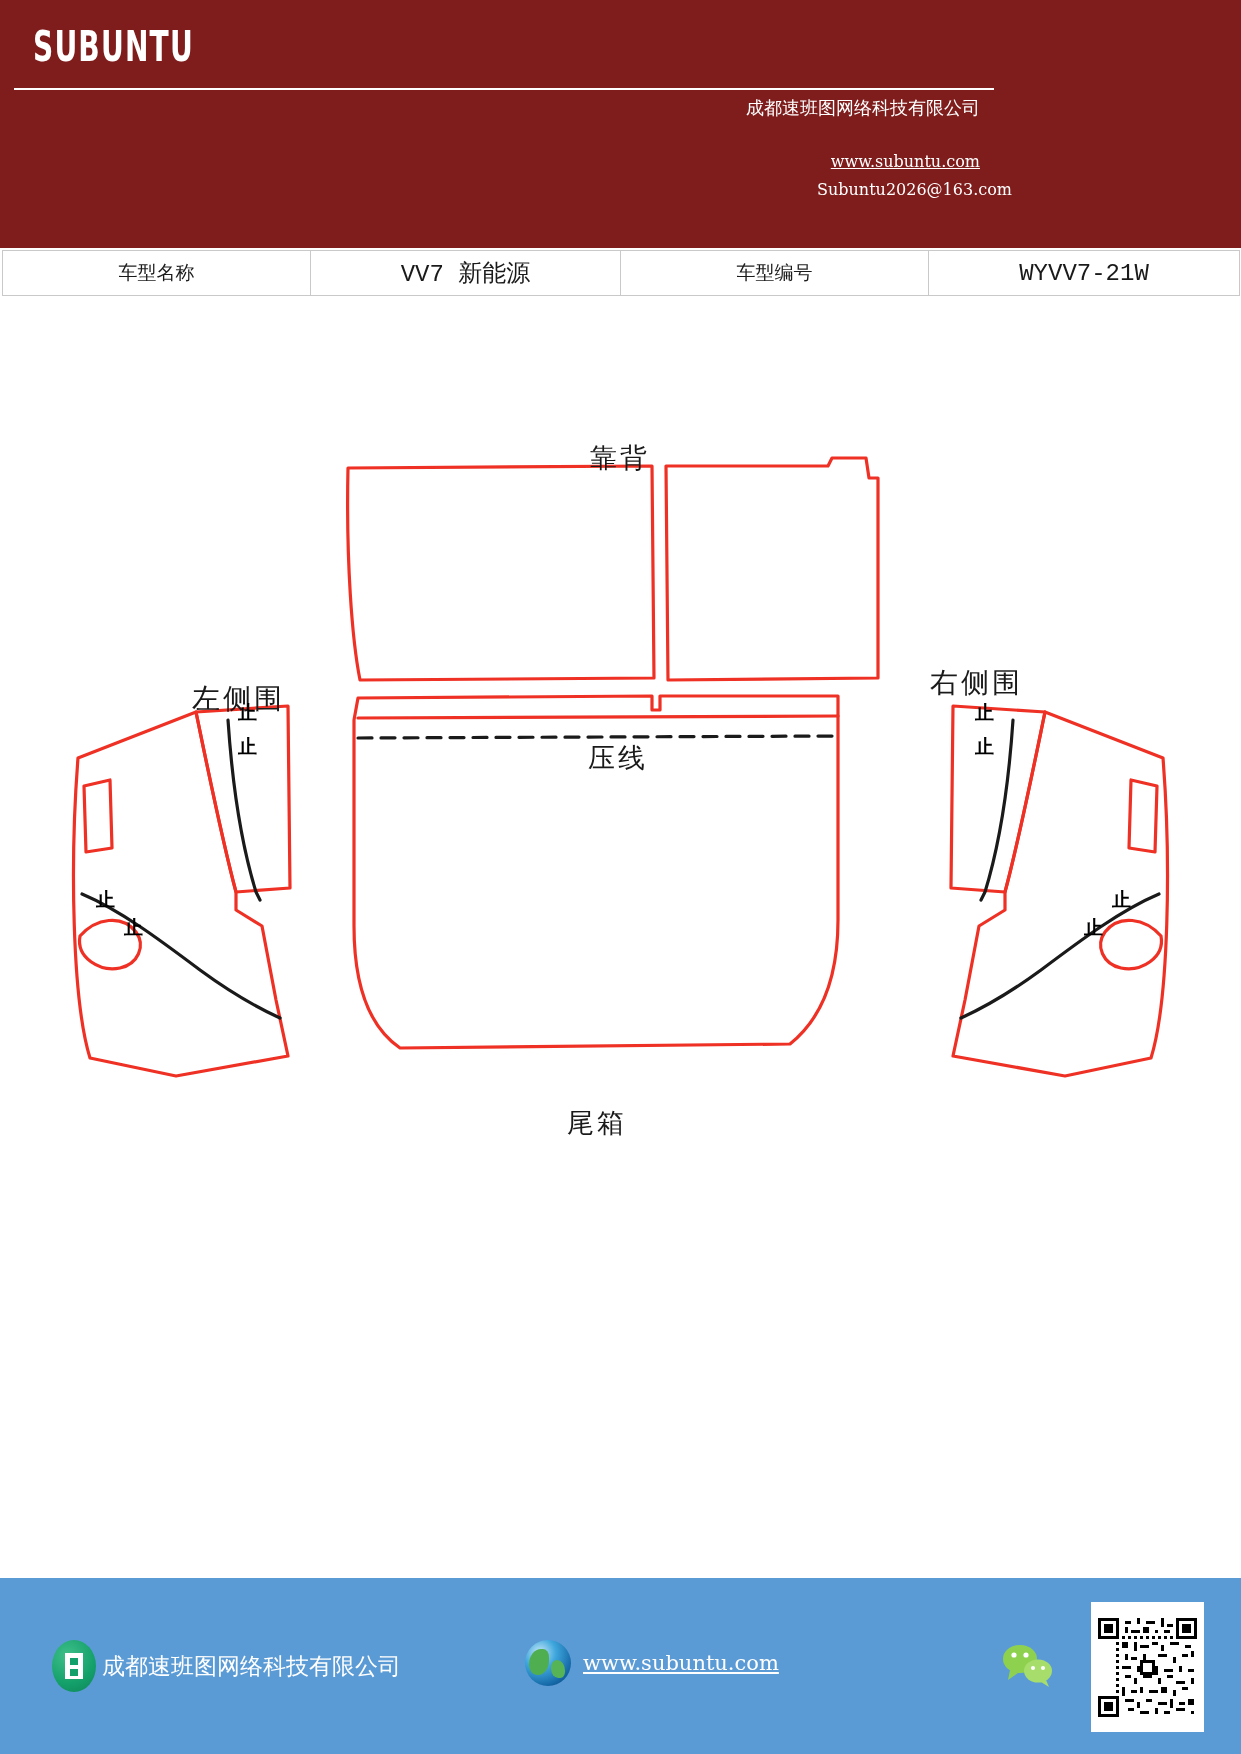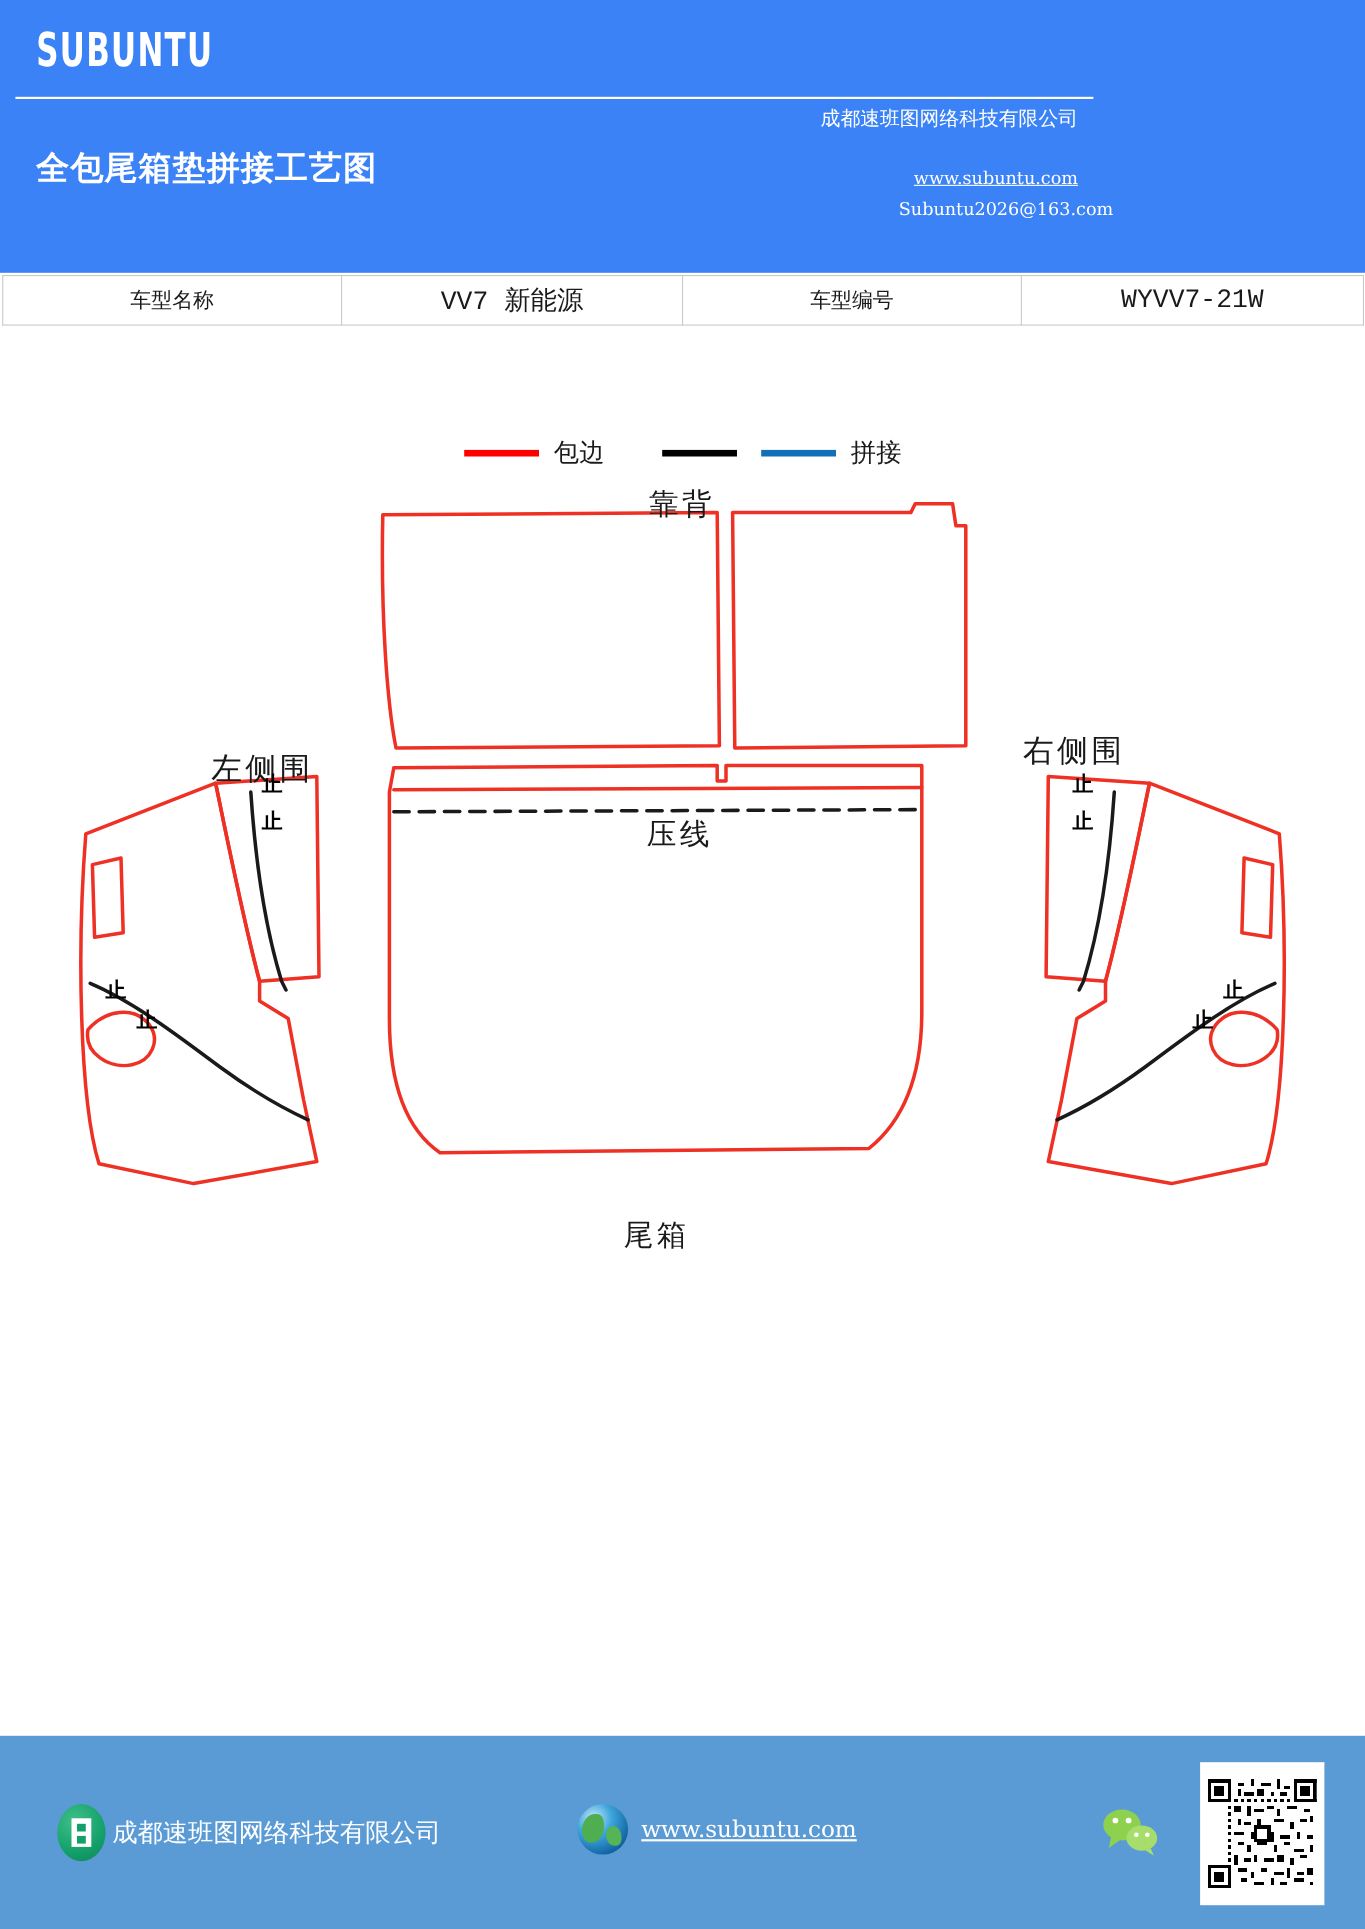--- a/index.html
+++ b/index.html
@@ -17,21 +17,21 @@
     height: 1754px;
     background: #ffffff;
   }
 
   
   .header {
     position: absolute;
     left: 0; top: 0;
     width: 1241px;
     height: 248px;
-    background: #3b82f6;
+    background: #7f1d1d;
   }
   .brand {
     position: absolute;
     left: 33px; top: 22px;
     font-size: 36px;
     font-weight: bold;
     letter-spacing: 1.5px;
     color: #ffffff;
     font-family: "DejaVu Sans", sans-serif;
     transform: scaleX(0.78) scaleY(1.18);
@@ -273,52 +273,36 @@
   }
 </style>
 </head>
 <body>
 
 <div class="page">
 
   <div class="header">
     <div class="brand">SUBUNTU</div>
     <div class="header-rule"></div>
-    <div class="doc-title">全包尾箱垫拼接工艺图</div>
     <div class="company-name-head">成都速班图网络科技有限公司</div>
     <div class="head-url">www.subuntu.com</div>
     <div class="head-mail">Subuntu2026@163.com</div>
   </div>
 
   <table class="info-table">
     <tbody>
         <tr>
       <td class="col-a">车型名称</td>
       <td class="col-b val">VV7 新能源</td>
       <td class="col-c">车型编号</td>
       <td class="col-d val">WYVV7-21W</td>
     </tr>
   </tbody>
     </table>
 
-  <div class="legend">
-    <div class="legend-item">
-      <span class="swatch red"></span>
-      <span class="legend-label">包边</span>
-    </div>
-    <div class="legend-gap"></div>
-    <div class="legend-item">
-      <span class="swatch black"></span>
-    </div>
-    <div class="legend-gap2"></div>
-    <div class="legend-item">
-      <span class="swatch blue"></span>
-      <span class="legend-label">拼接</span>
-    </div>
-  </div>
 
   <div class="diagram">
 
     <svg width="1241" height="740" viewBox="0 0 1241 740">
       <g fill="none" stroke="#ee3124" stroke-width="3.2" stroke-linejoin="round" stroke-linecap="round">
 
         <path d="M 348 28 L 652 26 L 654 238 L 360 240 C 352 200 346 120 348 28 Z"></path>
 
         <path d="M 666 26 L 828 26 L 832 18 L 866 18 L 869 38 L 878 38 L 878 238 L 668 240 Z"></path>
 

